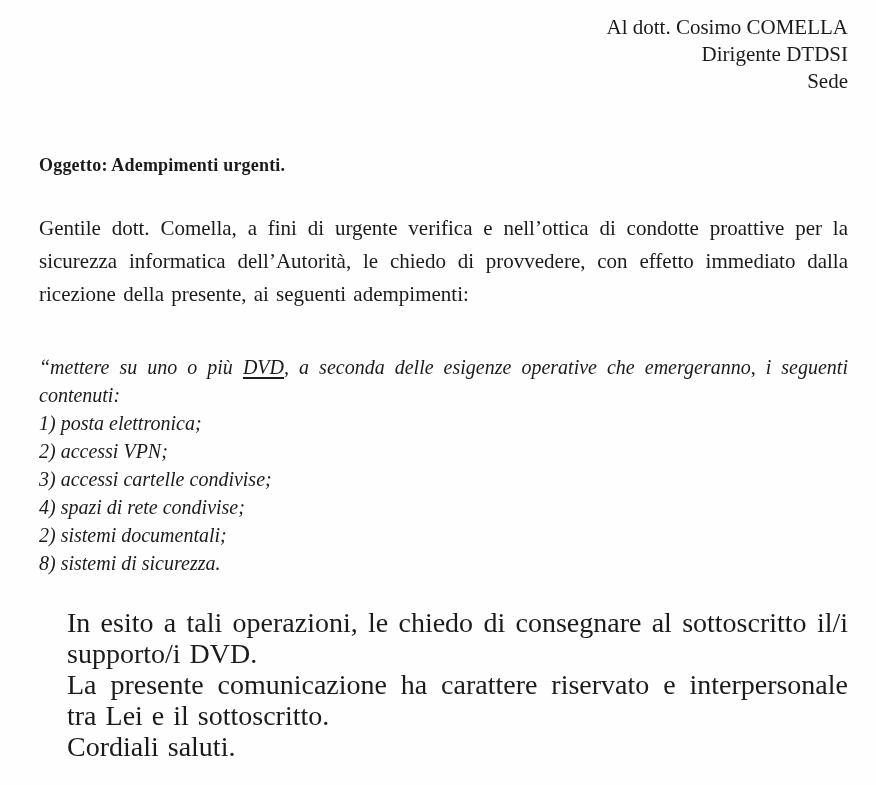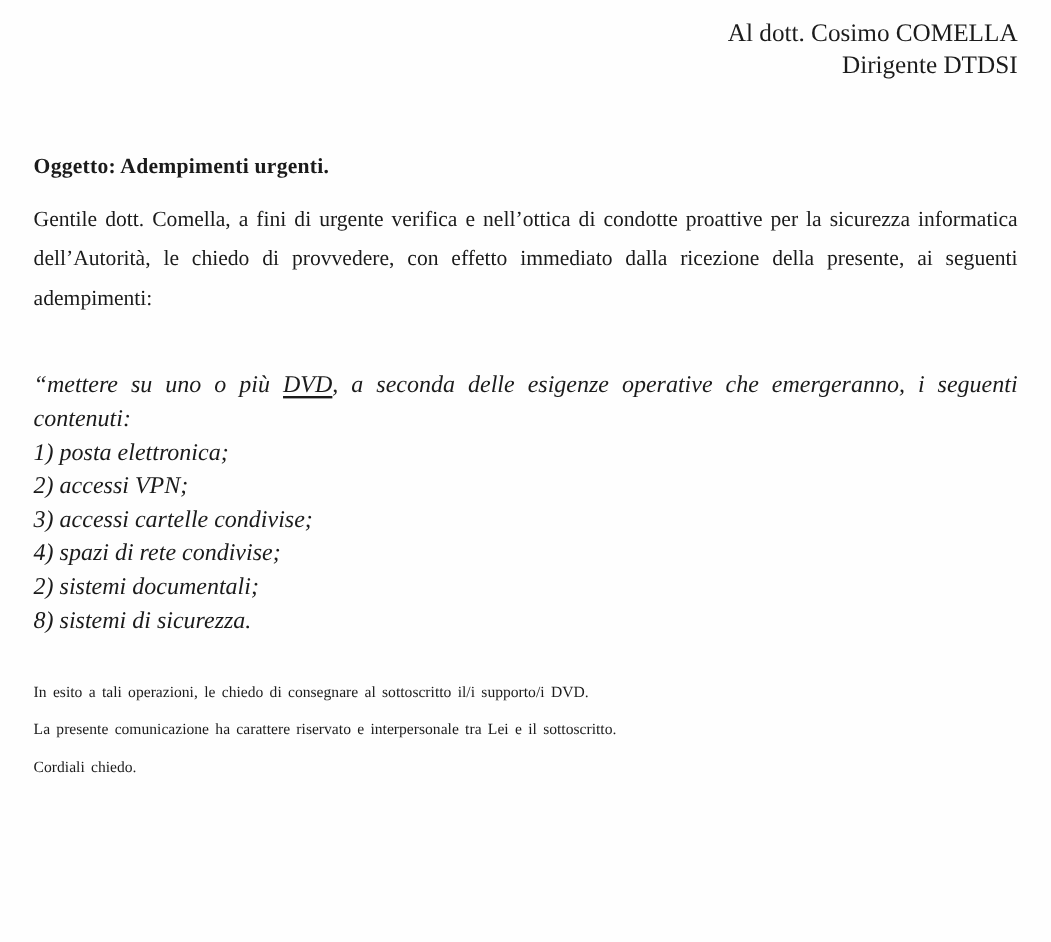--- a/index.html
+++ b/index.html
@@ -8,40 +8,40 @@
     background: #ffffff;
   }
   .page {
     position: relative;
     width: 876px;
     height: 785px;
     background: #fefefe;
     color: #1b1b1b;
     font-family: "Liberation Serif", serif;
     box-sizing: border-box;
-    padding: 14px 28px 0 28px;
+    padding: 14px 28px 0 39px;
     overflow: hidden;
   }
   
   .recipient {
     text-align: right;
     font-size: 21px;
     line-height: 27px;
   }
   
   .subject {
     margin-top: 60px;
     font-size: 18px;
     font-weight: bold;
     letter-spacing: 0.2px;
   }
   
   .intro {
-    margin-top: 17px;
-    font-size: 18px;
+    margin-top: 36px;
+    font-size: 21px;
     line-height: 33px;
     text-align: justify;
     word-spacing: 2px;
   }
   
   .quote {
     margin-top: 42px;
     font-style: italic;
     font-size: 20px;
     line-height: 28px;
@@ -53,40 +53,42 @@
   .quote .dvd {
     text-decoration: underline;
     text-underline-offset: 3px;
   }
   .quote-list .quote-item {
     line-height: 28px;
   }
   
   .closing {
     margin-top: 30px;
-    font-size: 13px;
+    font-size: 28px;
     line-height: 31px;
+    margin-left: 28px;
   }
   .closing p {
     margin: 0;
     text-align: justify;
     word-spacing: 2px;
   }
   .closing p.no-justify {
     text-align: left;
   }
 </style>
 </head>
 <body>
 
 <div class="page">
 
   <div class="recipient">
     <div>Al dott. Cosimo COMELLA</div>
     <div>Dirigente DTDSI</div>
+    <div>Sede</div>
   </div>
 
   <div class="subject">Oggetto: Adempimenti urgenti.</div>
 
   <div class="intro">Gentile dott. Comella, a fini di urgente verifica e nell’ottica di condotte proattive per la sicurezza informatica dell’Autorità, le chiedo di provvedere, con effetto immediato dalla ricezione della presente, ai seguenti adempimenti:</div>
 
   <div class="quote">
     <div class="quote-opening"><span>“mettere su uno o più </span><span class="dvd">DVD</span><span>, a seconda delle esigenze operative che emergeranno, i seguenti contenuti:</span></div>
     <div class="quote-list">
       <div class="quote-item">1) posta elettronica;</div>
@@ -94,16 +96,16 @@
       <div class="quote-item">3) accessi cartelle condivise;</div>
       <div class="quote-item">4) spazi di rete condivise;</div>
       <div class="quote-item">2) sistemi documentali;</div>
       <div class="quote-item">8) sistemi di sicurezza.</div>
     </div>
   </div>
 
   <div class="closing">
     <p>In esito a tali operazioni, le chiedo di consegnare al sottoscritto il/i supporto/i DVD.</p>
     <p>La presente comunicazione ha carattere riservato e interpersonale tra Lei e il sottoscritto.</p>
-    <p class="no-justify">Cordiali chiedo.</p>
+    <p class="no-justify">Cordiali saluti.</p>
   </div>
 
 </div>
 
 </body></html>

